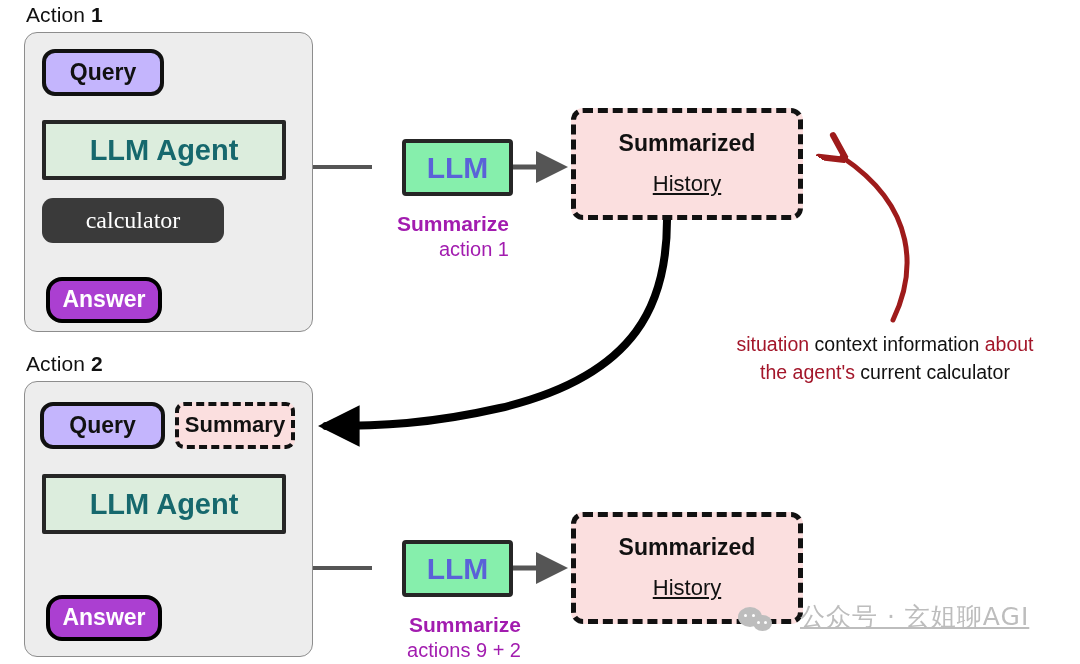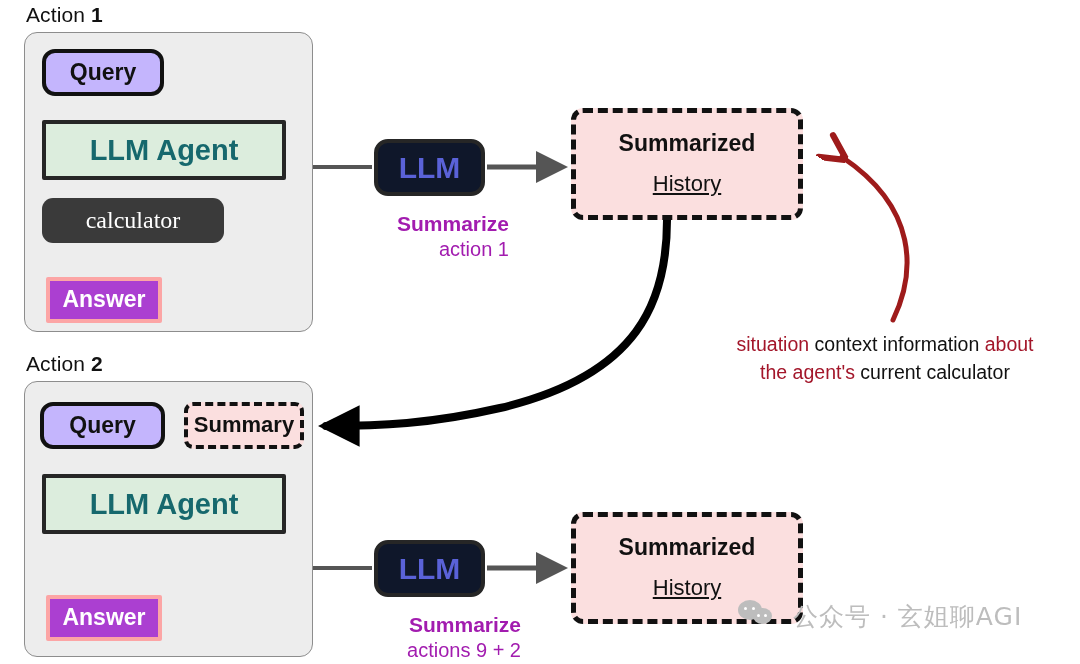--- a/index.html
+++ b/index.html
@@ -24,48 +24,48 @@
 
   .query-box{background:#c4b5fd;border:4px solid #111;border-radius:13px;
              font-size:23px;font-weight:700;color:#111;}
 
   .agent-box{background:#dceddd;border:4px solid #262626;border-radius:2px;
              font-size:29px;font-weight:700;color:#16686d;}
 
   .tool-box{background:#3a3a3a;border-radius:11px;font-size:24px;
             font-weight:400;color:#ffffff;font-family:Liberation Serif, serif;}
 
-  .answer-box{background:#ab3fd1;border:4px solid #fca5a5;border-radius:2px;
+  .answer-box{background:#ab3fd1;border:4px solid #000000;border-radius:16px;
               font-size:23px;font-weight:700;color:#ffffff;}
 
   .summary-chip{background:#fbdfdf;border:4px dashed #111;border-radius:9px;
                 font-size:22px;font-weight:700;color:#111;}
 
-  .llm-box{background:#0f172a;border:4px solid #262626;border-radius:14px;
-           font-size:30px;font-weight:700;color:#5a62d8;}
+  .llm-box{background:#86efac;border:4px solid #262626;border-radius:4px;
+           font-size:30px;font-weight:700;color:#5a62d8;margin-left:28px;}
 
   .hist-box{background:#fbdfdf;border:5px dashed #111;border-radius:12px;
             flex-direction:column;gap:15px;color:#111;}
   .hist-box .t1{font-size:23px;font-weight:700;}
   .hist-box .t2{font-size:22px;font-weight:400;text-decoration:underline;}
 
   
   .caption{position:absolute;text-align:right;color:#a21caf;line-height:1.25;}
   .caption .c1{display:block;font-size:21px;font-weight:700;}
   .caption .c2{display:block;font-size:20px;font-weight:400;}
 
   
   .annot{position:absolute;text-align:center;font-size:19.5px;line-height:1.42;
          color:#a3162a;white-space:nowrap;}
   .annot b{color:#111;font-weight:400;}
 
   
-  .watermark{position:absolute;display:flex;align-items:flex-start;gap:17px;
+  .watermark{position:absolute;display:flex;align-items:flex-end;gap:24px;
              color:#bdbdbd;font-size:25px;letter-spacing:1px;
-             font-family:"DejaVu Sans",sans-serif;}
+             font-family:"DejaVu Sans",sans-serif;text-decoration:underline;}
   .wm-icon{position:relative;width:38px;height:26px;flex:0 0 auto;}
   .wm-icon .b1,.wm-icon .b2{position:absolute;border-radius:50%;background:#bdbdbd;}
   .wm-icon .b1{width:24px;height:20px;left:0;top:0;}
   .wm-icon .b2{width:19px;height:16px;left:15px;top:8px;}
   .wm-icon .d{position:absolute;width:3.2px;height:3.2px;border-radius:50%;background:#ffffff;}
 </style>
 </head>
 <body>
 
 <div class="stage">
@@ -153,21 +153,21 @@
   <div class="action-label" style="left:26px;top:352px;">
     <span>Action </span><b>2</b>
   </div>
 
   <div class="panel" style="left:24px;top:381px;width:287px;height:274px;"></div>
 
   <div class="node query-box" style="left:40px;top:402px;width:125px;height:47px;">
     <span>Query</span>
   </div>
 
-  <div class="node summary-chip" style="left:175px;top:402px;width:120px;height:47px;margin-left:9px;">
+  <div class="node summary-chip" style="left:175px;top:402px;width:120px;height:47px;">
     <span>Summary</span>
   </div>
 
   <div class="node agent-box" style="left:42px;top:474px;width:244px;height:60px;">
     <span>LLM Agent</span>
   </div>
 
   <div class="node answer-box" style="left:46px;top:595px;width:116px;height:46px;">
     <span>Answer</span>
   </div>

